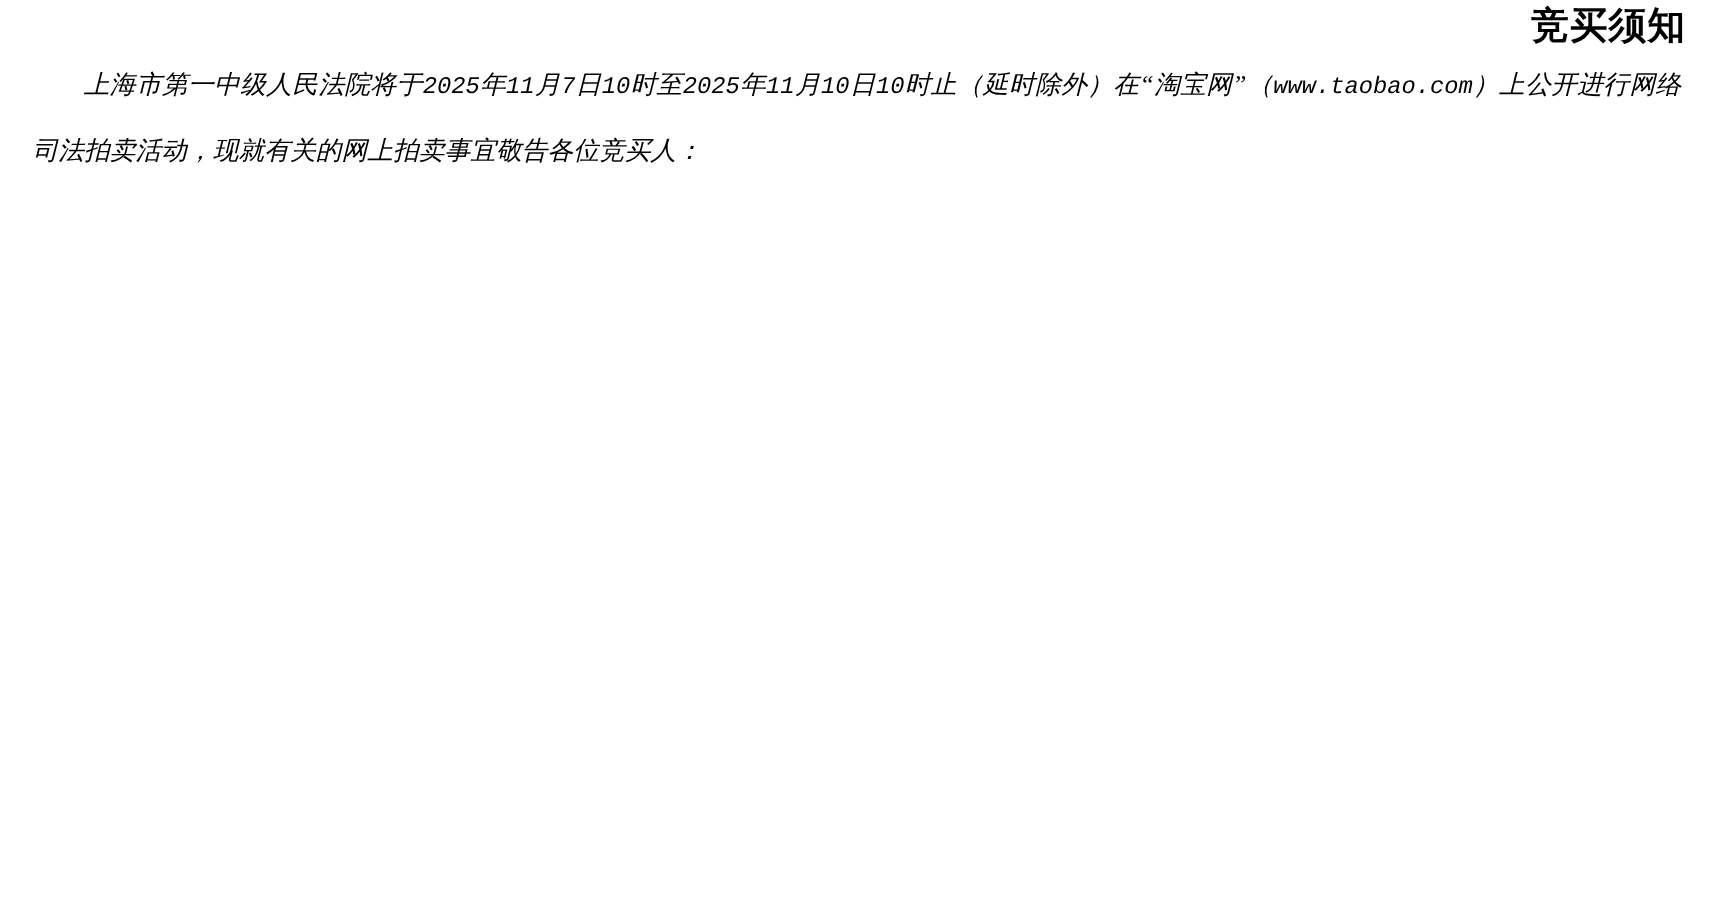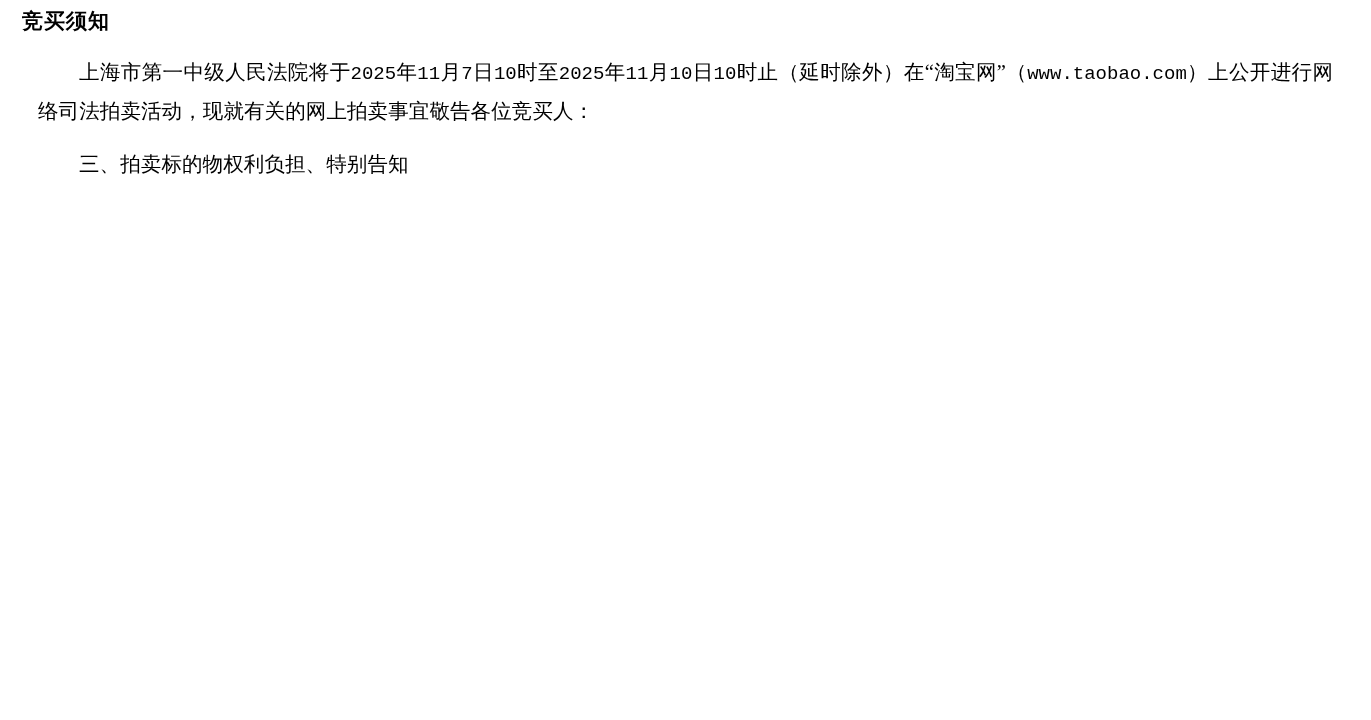--- a/index.html
+++ b/index.html
@@ -15,35 +15,36 @@
     color: #000000;
   }
   .page {
     width: 1371px;
     height: 720px;
     box-sizing: border-box;
     padding: 4px 22px 0 22px;
     position: relative;
   }
   .doc-title {
-    text-align: left;
-    font-size: 21px;
+    text-align: right;
+    font-size: 30px;
     font-weight: bold;
     line-height: 34px;
     letter-spacing: 1px;
     margin: 0 0 2px 0;
   }
   .para {
     font-size: 20.5px;
-    line-height: 37px;
+    line-height: 52px;
     text-align: justify;
     text-justify: inter-ideograph;
-    margin: 16px;
+    margin: 4px;
     letter-spacing: 0.1px;
     white-space: normal;
+    font-style: italic;
   }
   .indent {
     text-indent: 2em;
   }
   .latin {
     font-family: "Liberation Mono", monospace;
     font-size: 19px;
     letter-spacing: 0px;
   }
 </style>
@@ -51,17 +52,16 @@
 <body>
 
 <div class="page">
 
   <h1 class="doc-title">竞买须知</h1>
 
   <p class="para indent">上海市第一中级人民法院将于<span class="latin">2025</span>年<span class="latin">11</span>月<span class="latin">7</span>日<span class="latin">10</span>时至<span class="latin">2025</span>年<span class="latin">11</span>月<span class="latin">10</span>日<span class="latin">10</span>时止（延时除外）在“淘宝网”（<span class="latin">www.taobao.com</span>）上公开进行网络司法拍卖活动，现就有关的网上拍卖事宜敬告各位竞买人：</p>
 
 
 
-  <p class="para indent">三、拍卖标的物权利负担、特别告知</p>
 
 
 
 </div>
 
 </body></html>

